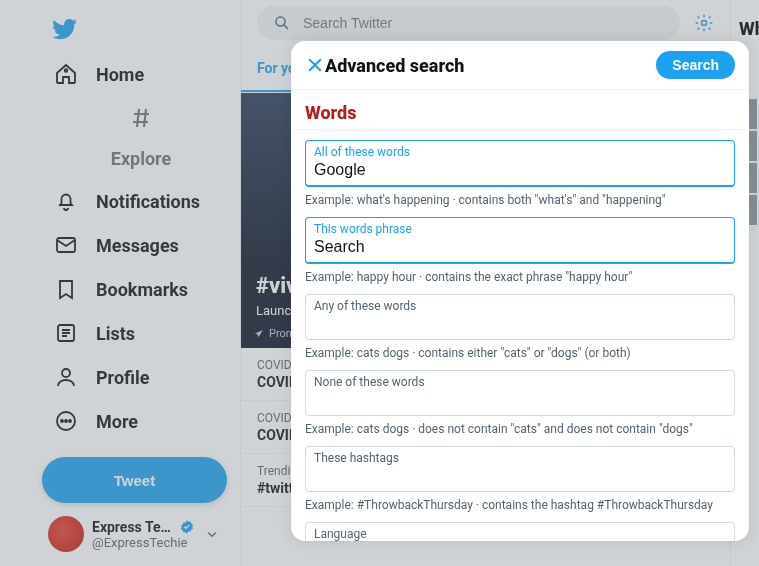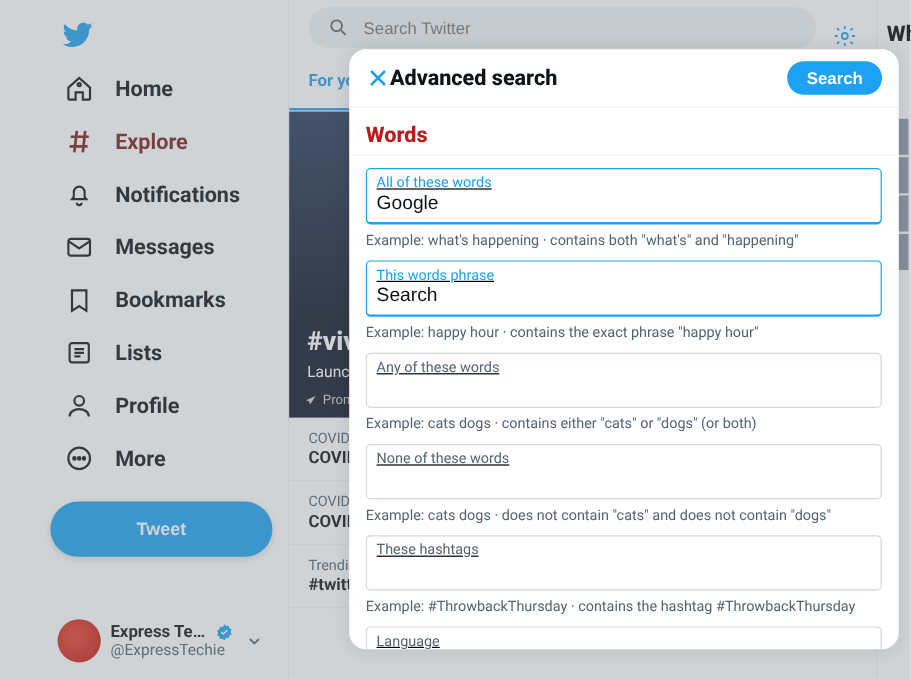--- a/index.html
+++ b/index.html
@@ -2,34 +2,34 @@
 <html><head>
 <meta charset="utf-8">
 <style>
   * { box-sizing: border-box; margin: 0; padding: 0; }
   body { font-family: -apple-system, BlinkMacSystemFont, "Segoe UI", Roboto, Helvetica, Arial, sans-serif; width: 759px; height: 566px; overflow: hidden; background: #fff; position: relative; }
   .page { display: flex; width: 100%; height: 100%; }
   .sidebar { width: 240px; padding-left: 42px; padding-top: 10px; flex-shrink: 0; position: relative; }
   .logo { color: #1DA1F2; padding: 6px 0 10px 10px; }
   .nav-items { display: flex; flex-direction: column; }
   .nav-item { display: flex; align-items: center; gap: 18px; padding: 10px 12px; border-radius: 9999px; cursor: pointer; color: #0f1419; }
-  .nav-item.active { color: #7f1d1d; }
+  .nav-item.active { color: #737373; flex-direction: column; }
   .nav-icon { width: 24px; height: 24px; display: flex; align-items: center; justify-content: center; }
   .nav-label { font-size: 18px; font-weight: 700; }
   .tweet-btn { background: #1DA1F2; color: #fff; border: none; border-radius: 9999px; font-size: 15px; font-weight: 700; width: 185px; height: 46px; margin-top: 14px; cursor: pointer; box-shadow: 0 2px 6px rgba(0,0,0,0.15); }
   .account-switch { position: absolute; bottom: 8px; left: 42px; width: 185px; display: flex; align-items: center; gap: 8px; padding: 6px; border-radius: 9999px; cursor: pointer; }
   .avatar { width: 36px; height: 36px; border-radius: 50%; background: radial-gradient(circle at 40% 40%, #e8432e, #c11313); flex-shrink: 0; }
   .acct-text { flex: 1; min-width: 0; }
   .acct-name-row { display: flex; align-items: center; gap: 2px; font-size: 14px; font-weight: 700; color: #0f1419; }
   .acct-name { white-space: nowrap; overflow: hidden; text-overflow: ellipsis; max-width: 92px; }
   .verified { color: #1DA1F2; flex-shrink: 0; }
   .acct-handle { font-size: 13px; color: #536471; }
   .chev { color: #536471; }
   .main { flex: 1; border-left: 1px solid #eff3f4; border-right: 1px solid #eff3f4; position: relative; }
-  .topbar { display: flex; align-items: flex-end; gap: 14px; padding: 6px 16px; }
+  .topbar { display: flex; align-items: center; gap: 14px; padding: 6px 16px; }
   .search-bar { flex: 1; display: flex; align-items: center; gap: 12px; background: #eff3f4; border-radius: 9999px; padding: 8px 16px; }
   .search-bar input { flex: 1; border: none; background: transparent; font-size: 14px; outline: none; color: #536471; }
   .search-bar .sicon { color: #536471; }
   .gear { color: #1DA1F2; cursor: pointer; }
   .tabs { display: flex; border-bottom: 1px solid #eff3f4; }
   .tab { padding: 14px 16px; font-size: 14px; font-weight: 700; color: #536471; cursor: pointer; }
   .tab.active { color: #1DA1F2; border-bottom: 2px solid #1DA1F2; }
   .promo { position: relative; height: 255px; background: linear-gradient(180deg, #2a3a5a 0%, #0e1528 70%); color: #fff; }
   .promo-brand { position: absolute; top: 8px; left: 12px; font-size: 24px; font-weight: 700; letter-spacing: 2px; margin-left: 40px; }
   .promo-hash { position: absolute; bottom: 50px; left: 15px; font-size: 22px; font-weight: 800; }
@@ -43,21 +43,21 @@
   .right-col .av { width: 18px; height: 30px; border-radius: 6px 0 0 6px; background: #8a99a8; }
 
   .overlay { position: absolute; inset: 0; background: rgba(120,128,135,0.35); }
   .modal { position: absolute; top: 41px; left: 291px; width: 458px; height: 500px; background: #fff; border-radius: 14px; overflow: hidden; display: flex; flex-direction: column; box-shadow: 0 0 15px rgba(0,0,0,0.1); }
   .modal-header { display: flex; align-items: center; padding: 10px 14px; border-bottom: 1px solid #eff3f4; }
   .close-x { color: #1DA1F2; cursor: pointer; display: flex; }
   .modal-title { font-size: 18px; font-weight: 800; color: #0f1419; flex: 1; }
   .search-submit { background: #1DA1F2; color: #fff; border: none; border-radius: 9999px; padding: 6px 16px; font-size: 14px; font-weight: 700; cursor: pointer; }
   .modal-body { flex: 1; overflow-y: scroll; padding: 0 0 8px 0; }
   .section-title { font-size: 18px; font-weight: 800; color: #b91c1c; padding: 12px 14px 6px; border-bottom: 1px solid #eff3f4; }
-  .field-wrap { padding: 10px 14px 0; text-decoration: underline; }
+  .field-wrap { padding: 10px 14px 0; }
   .field { border: 1px solid #cfd9de; border-radius: 4px; padding: 4px 8px 6px; }
   .field.focused { border-color: #1DA1F2; border-bottom-width: 2px; }
   .field-label { font-size: 12px; color: #536471; }
   .field.focused .field-label { color: #1DA1F2; }
   .field-input { width: 100%; border: none; outline: none; font-size: 16px; color: #0f1419; padding-top: 2px; background: transparent; }
   .example { font-size: 12px; color: #536471; padding: 6px 14px 0; }
   .modal-body::-webkit-scrollbar { width: 14px; }
   .modal-body::-webkit-scrollbar-track { background: #f1f1f1; }
   .modal-body::-webkit-scrollbar-thumb { background: #c4c9cd; border-radius: 2px; }
   svg { display: block; }

